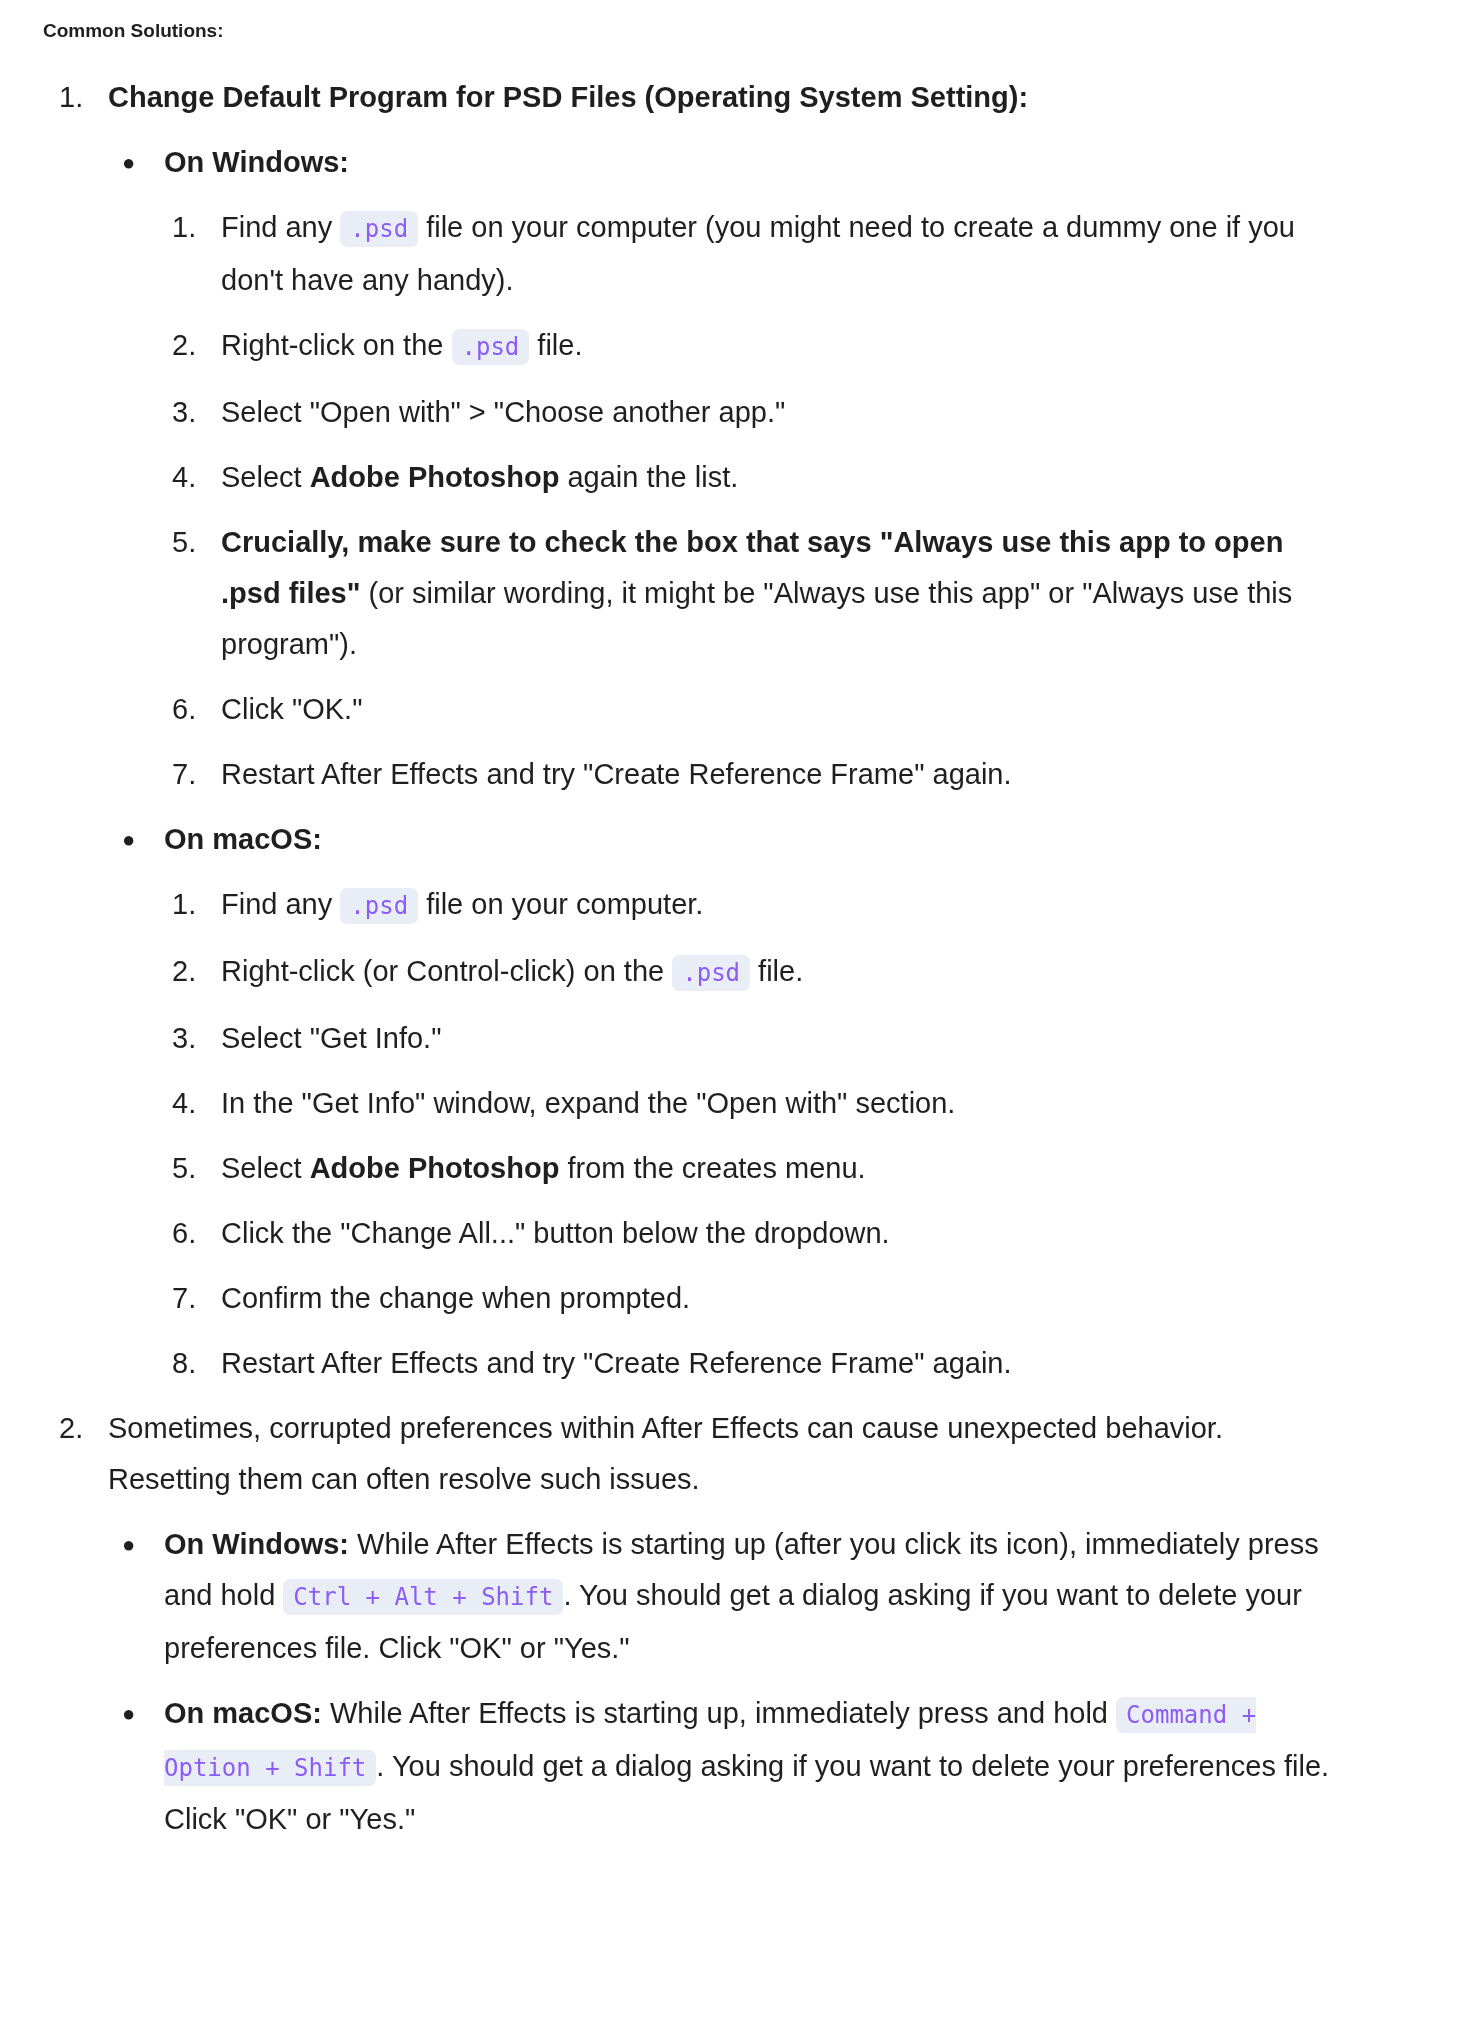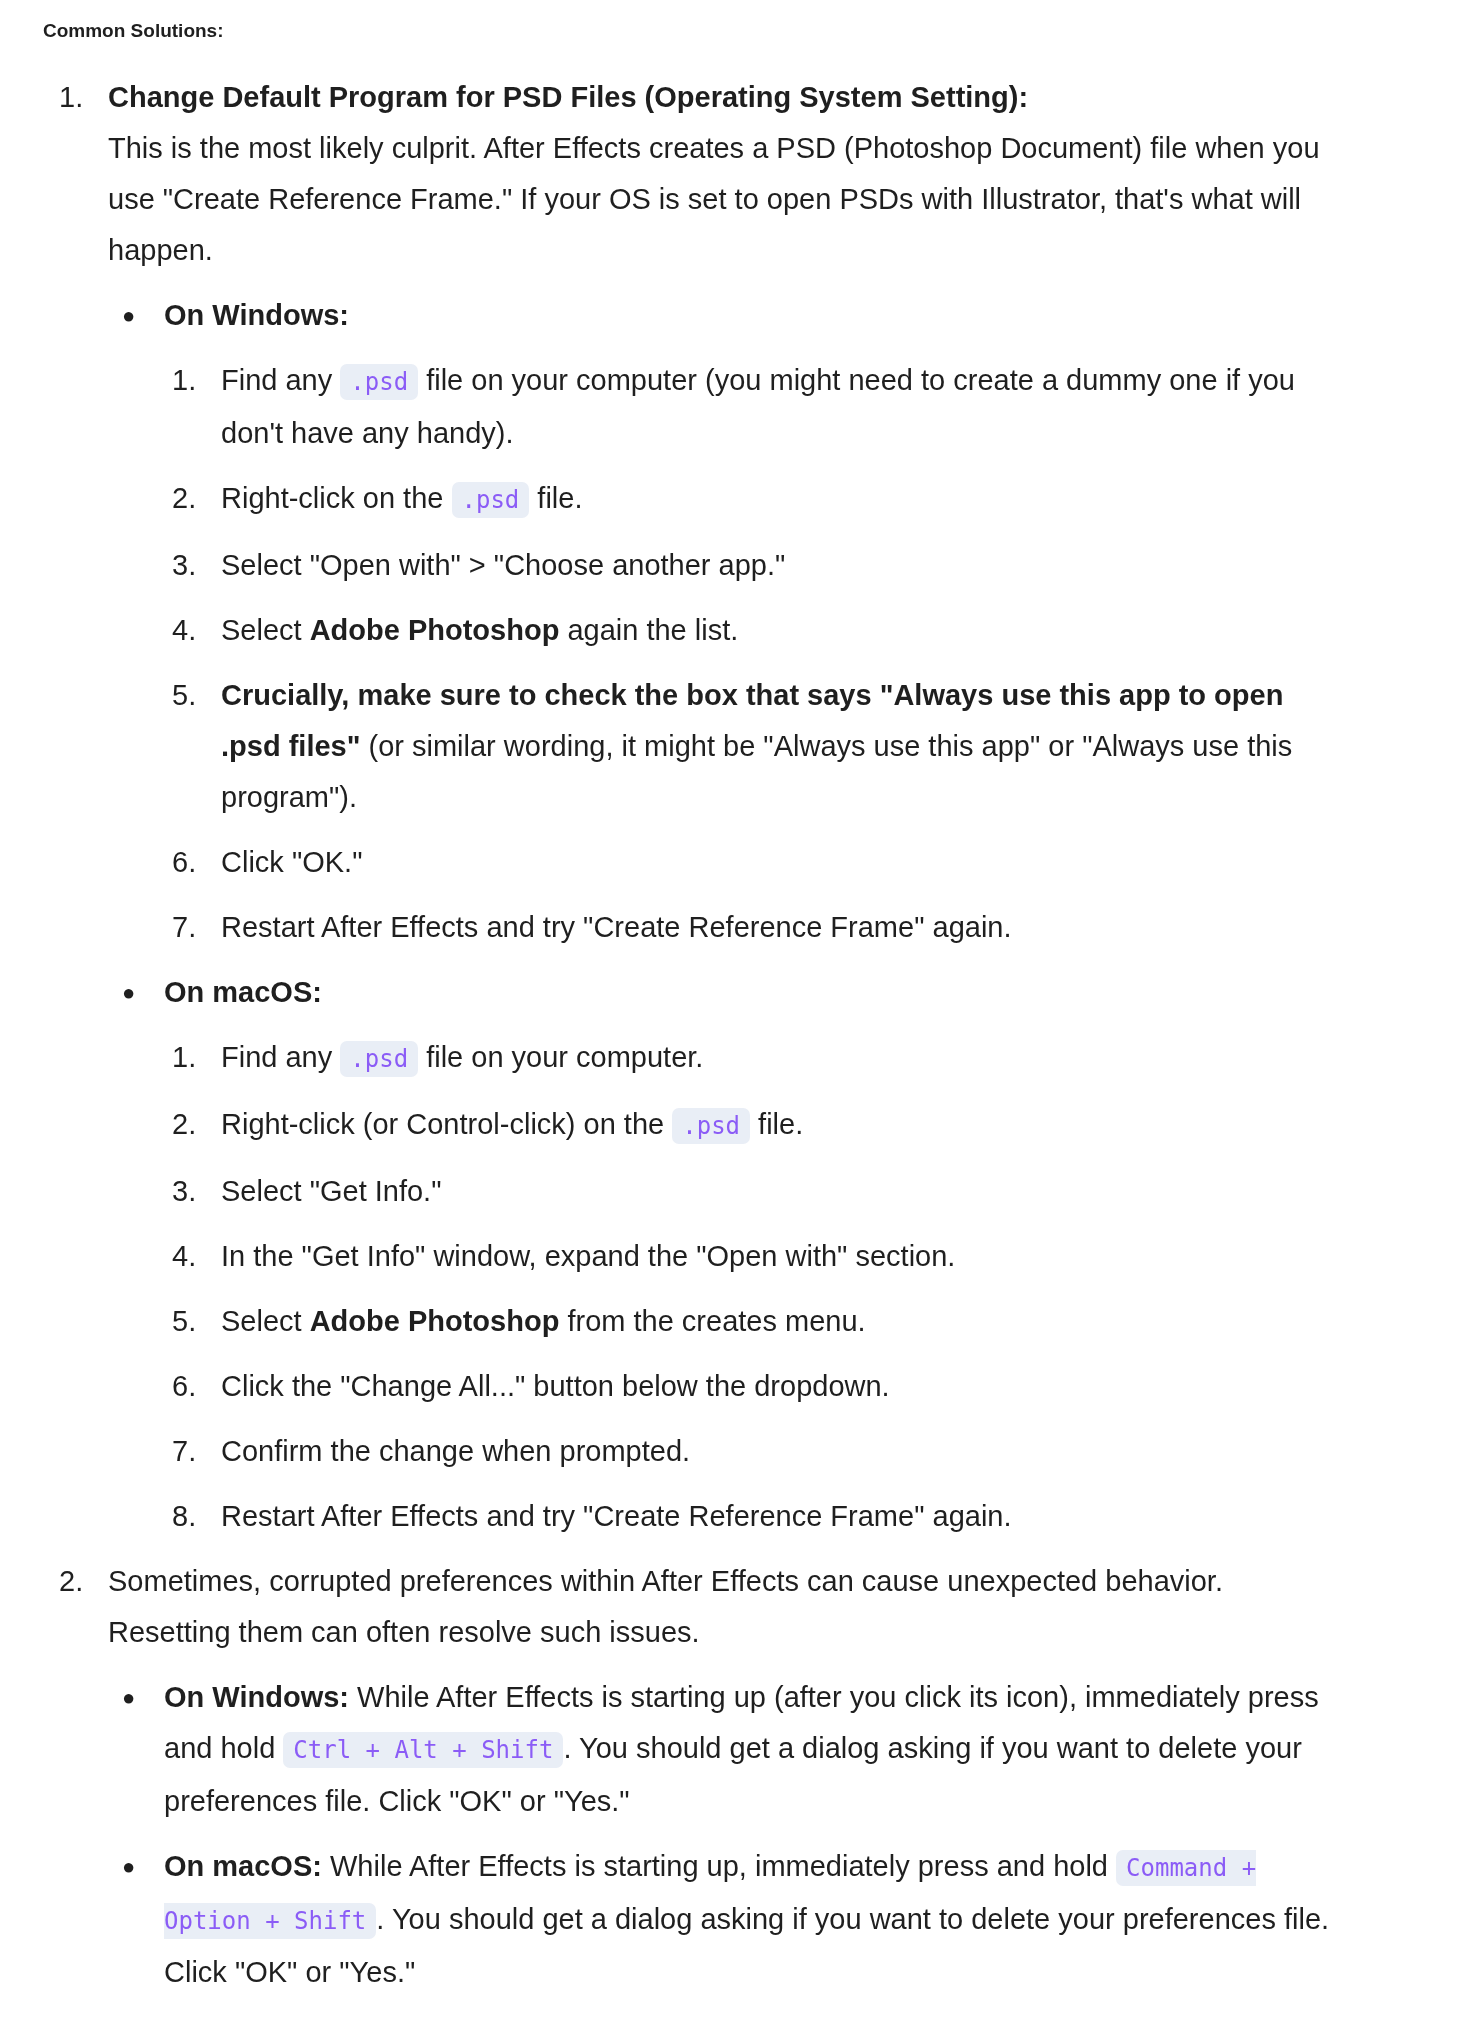--- a/index.html
+++ b/index.html
@@ -38,21 +38,20 @@
 <body>
 
 <div class="wrap">
   <h3 class="heading">Common Solutions:</h3>
 
   <ol class="l1">
 
     <li>
       <span class="num">1.</span>
       <span class="title">Change Default Program for PSD Files (Operating System Setting):</span>
-      <span class="desc">This is the most likely culprit. After Effects creates a PSD (Photoshop Document) file when you use "Create Reference Frame." If your OS is set to open PSDs with Illustrator, that's what will happen.</span>
       <ul class="l2">
         <li>
           <span class="bullet">●</span>
           <span class="os">On Windows:</span>
           <ol class="l3">
             <li><span class="num">1.</span><span>Find any </span><code>.psd</code><span> file on your computer (you might need to create a dummy one if you don't have any handy).</span></li>
             <li><span class="num">2.</span><span>Right-click on the </span><code>.psd</code><span> file.</span></li>
             <li><span class="num">3.</span><span>Select "Open with" &gt; "Choose another app."</span></li>
             <li><span class="num">4.</span><span>Select </span><b>Adobe Photoshop</b><span> again the list.</span></li>
             <li><span class="num">5.</span><b>Crucially, make sure to check the box that says "Always use this app to open .psd files"</b><span> (or similar wording, it might be "Always use this app" or "Always use this program").</span></li>

